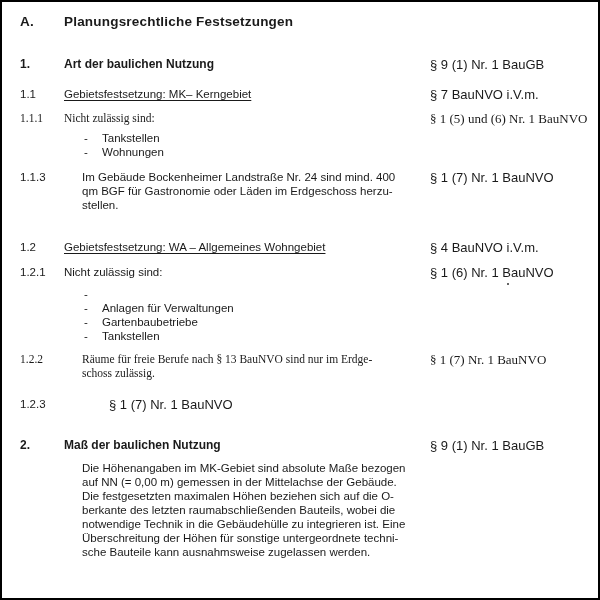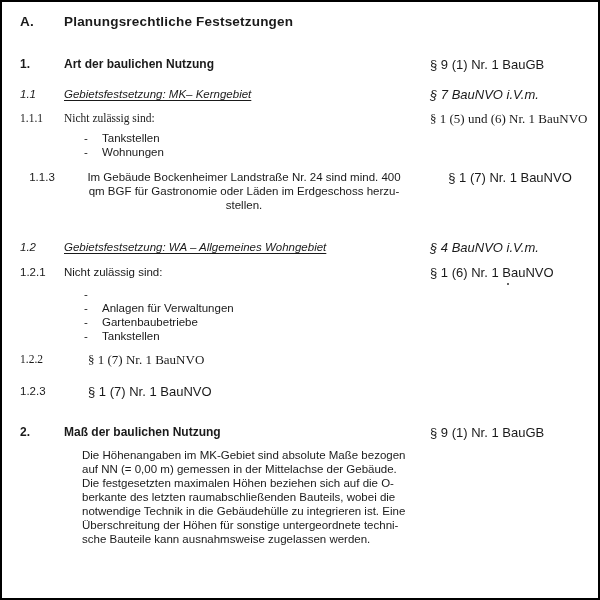--- a/index.html
+++ b/index.html
@@ -27,24 +27,24 @@
   .doc-heading .col-text { font-weight: bold; font-size: 13.5px; line-height: 17px; letter-spacing: 0.2px; }
   .section .col-num,
   .section .col-text { font-weight: bold; font-size: 12px; line-height: 15px; }
   .underline { text-decoration: underline; text-underline-offset: 2px; }
   .multiline { white-space: pre-line; line-height: 14px; margin-left: 18px; }
   .bullets { padding-top: 0; }
   .bullet-line { display: flex; font-size: 11.5px; line-height: 14px; }
   .bullet-line .dash { width: 18px; padding-left: 20px; flex: 0 0 auto; }
   .mt27 { margin-top: 27px; }
   .mt26 { margin-top: 26px; }
-  .mt28 { margin-top: 28px; font-style: italic; }
-  .mt17 { margin-top: 17px; }
-  .mt15 { margin-top: 15px; font-style: italic; }
-  .mt11 { margin-top: 11px; text-align: center; }
+  .mt28 { margin-top: 28px; }
+  .mt17 { margin-top: 17px; gap: 21px; }
+  .mt15 { margin-top: 15px; }
+  .mt11 { margin-top: 11px; }
   .mt10 { margin-top: 10px; }
   .mt9  { margin-top: 9px; font-family: Liberation Serif, serif; }
   .mt8  { margin-top: 8px; }
   .mt7  { margin-top: 7px; }
   .mt5  { margin-top: 5px; }
   .artifact-dot {
     position: absolute;
     left: 505px;
     top: 281px;
     width: 2px;
@@ -134,20 +134,22 @@
       <div class="bullet-line">
         <span class="dash">-</span>
         <span>Tankstellen</span>
       </div>
     </div>
     <div class="col-ref"></div>
   </div>
 
   <div class="row mt9">
     <div class="col-num">1.2.2</div>
+    <div class="col-text multiline">Räume für freie Berufe nach § 13 BauNVO sind nur im Erdge-
+schoss zulässig.</div>
     <div class="col-ref">§ 1 (7) Nr. 1 BauNVO</div>
   </div>
 
   <div class="row mt17">
     <div class="col-num">1.2.3</div>
     <div class="col-ref">§ 1 (7) Nr. 1 BauNVO</div>
   </div>
 
   <div class="row section mt26">
     <div class="col-num">2.</div>

